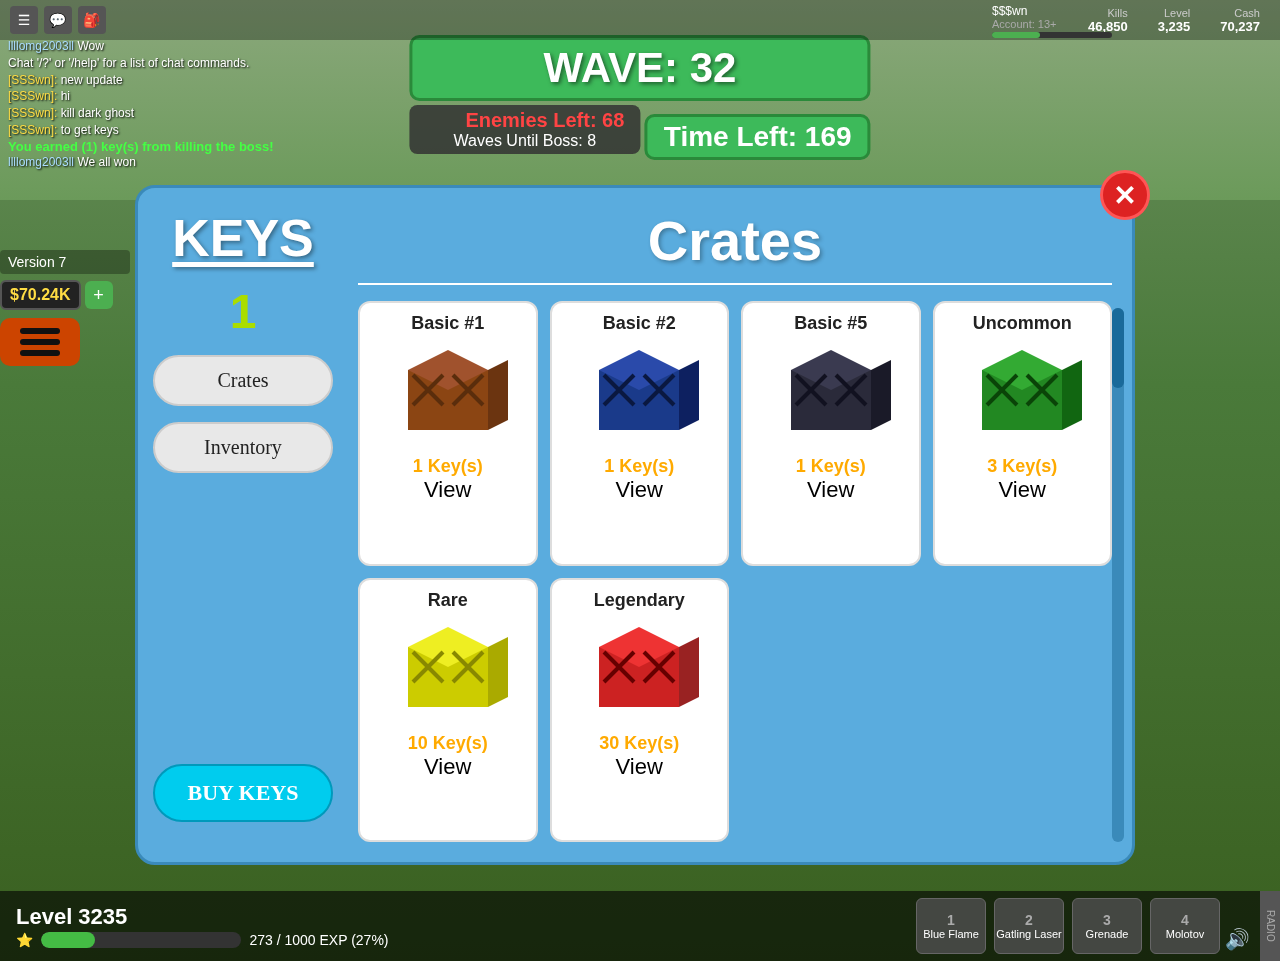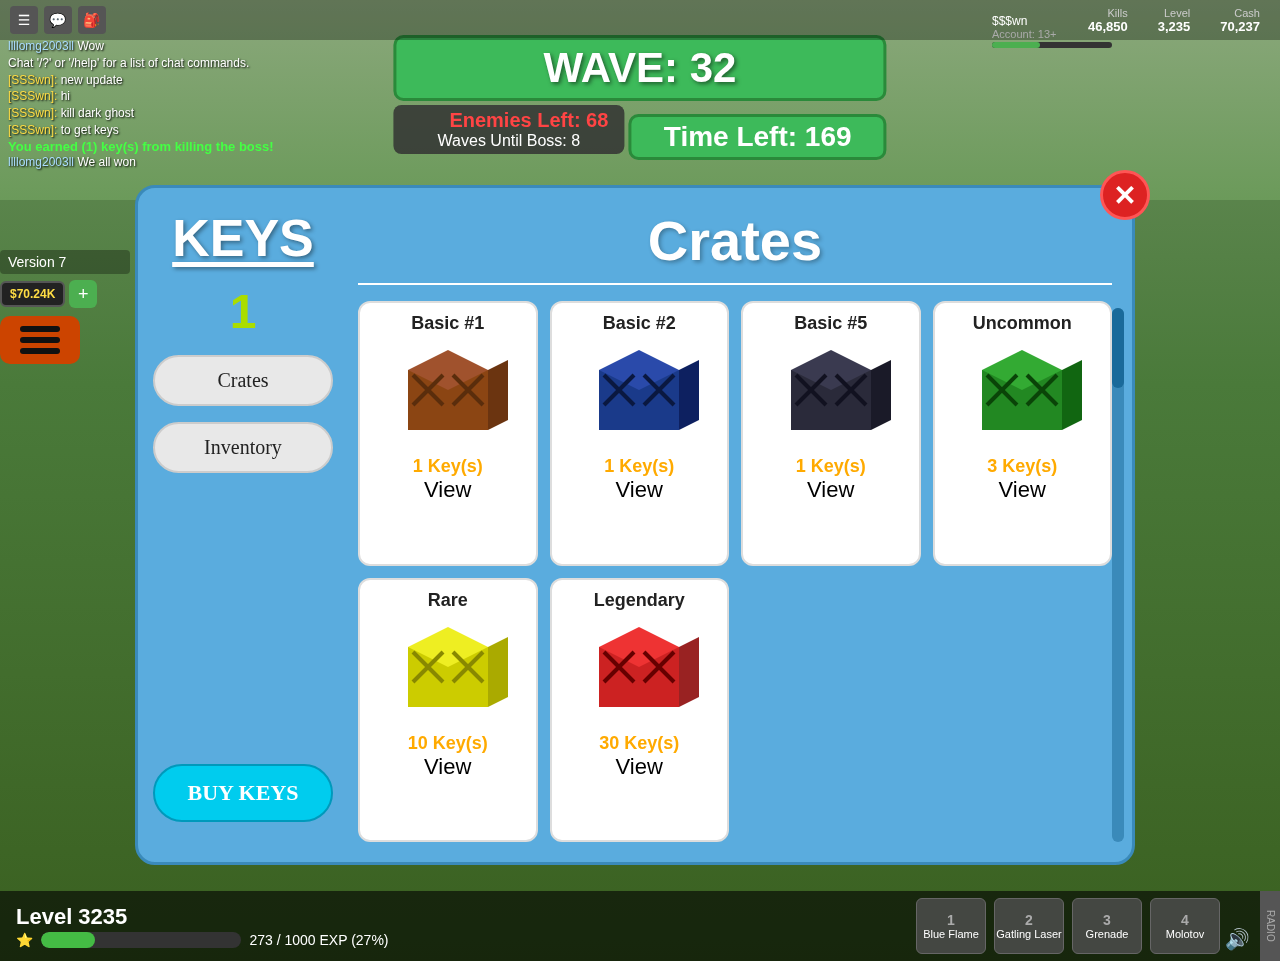--- a/index.html
+++ b/index.html
@@ -57,21 +57,21 @@
       font-size: 13px;
     }
     .hud-stat { text-align: right; }
     .hud-stat .label { font-size: 11px; color: #ccc; }
     .hud-stat .value { font-weight: bold; }
 
     
     .account-bar {
       position: absolute;
       top: 0; right: 160px;
-      padding: 14px 8px;
+      padding: 4px 8px;
       color: white;
       font-size: 12px;
     }
     .account-progress {
       width: 120px; height: 6px;
       background: #333;
       border-radius: 3px;
       margin-top: 2px;
     }
     .account-progress-fill {
@@ -114,21 +114,21 @@
       margin-left: 40px;
     }
     .waves-boss {
       color: white;
       font-size: 16px;
     }
     .time-left {
       background: #3dba5a;
       border: 3px solid #2a8a3a;
       border-radius: 10px;
-      padding: 4px 32px;
+      padding: 4px 16px;
       font-size: 28px;
       font-weight: bold;
       color: white;
       margin-top: 6px;
       display: inline-block;
     }
 
     
     .chat-area {
       position: absolute;
@@ -168,21 +168,21 @@
     }
     .money-bar {
       display: flex;
       align-items: center;
       gap: 4px;
       margin-bottom: 8px;
     }
     .money-display {
       background: #222;
       color: #ffdd44;
-      font-size: 12px;
+      font-size: 16px;
       font-weight: bold;
       padding: 4px 8px;
       border-radius: 6px;
       border: 2px solid #555;
     }
     .money-add {
       background: #4caf50;
       color: white;
       font-size: 18px;
       width: 28px; height: 28px;

